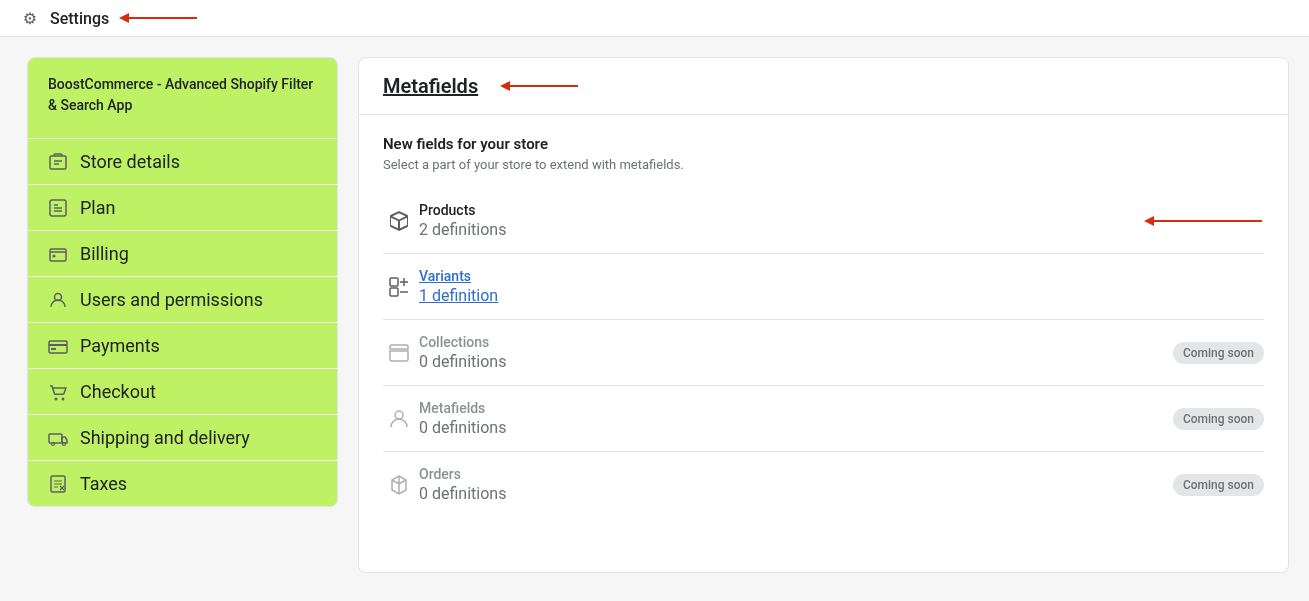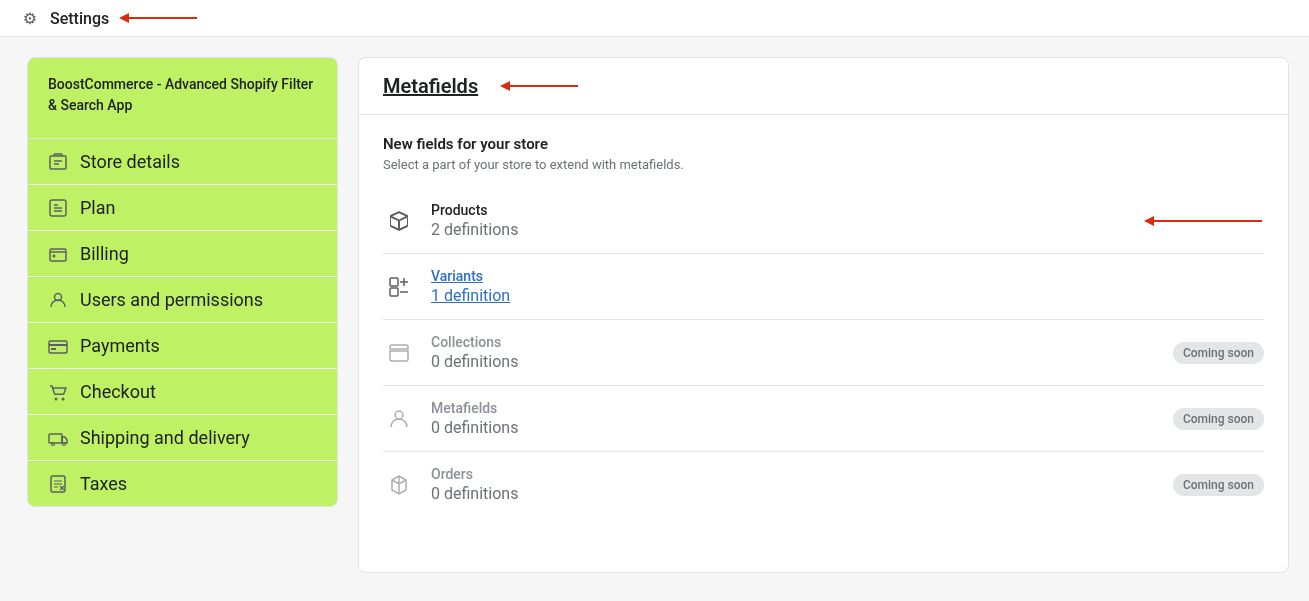--- a/index.html
+++ b/index.html
@@ -135,21 +135,21 @@
 
     
     .metafield-list {
       padding: 12px 24px;
     }
     .metafield-item {
       display: flex;
       align-items: center;
       padding: 14px 0;
       border-bottom: 1px solid #e1e3e5;
-      gap: 16px;
+      gap: 4px;
       position: relative;
     }
     .metafield-item:last-child {
       border-bottom: none;
     }
     .metafield-icon {
       width: 32px;
       height: 32px;
       display: flex;
       align-items: center;

